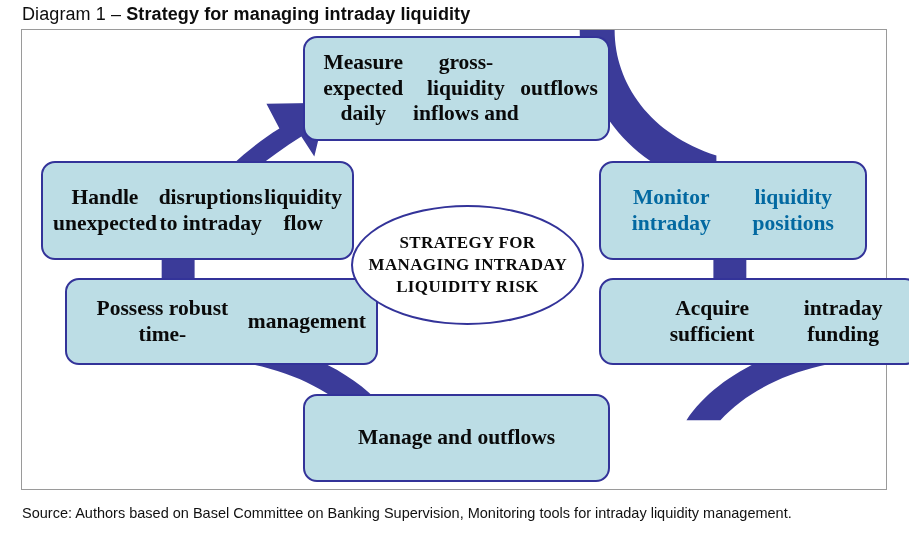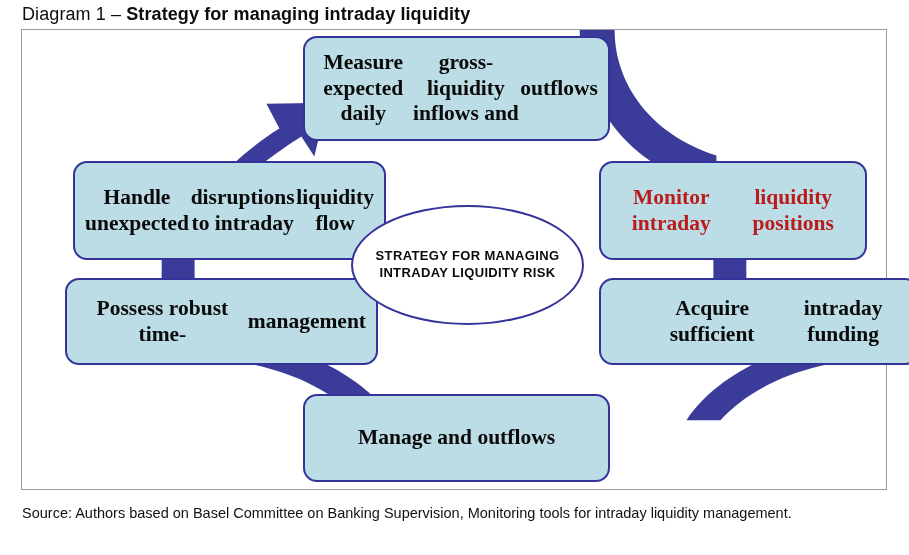--- a/index.html
+++ b/index.html
@@ -66,23 +66,23 @@
     left:329px;top:175px;width:233px;height:120px;
     border:2.4px solid #333399;
     border-radius:50%;
     background:#ffffff;
     display:flex;align-items:center;justify-content:center;
     text-align:center;
     z-index:4;
     box-sizing:border-box;
   }
   .hub-text{
-    font-family:Liberation Sans, sans-serif;
+    font-family:Liberation Serif, serif;
     font-weight:700;
-    font-size:13px;
+    font-size:17px;
     line-height:1.30;
     letter-spacing:.35px;
     color:#0a0a0a;
   }
 
   
   .source{
     position:absolute;left:22px;top:503px;width:860px;
     font-size:14.5px;line-height:1.42;color:#111;
   }
@@ -133,40 +133,40 @@
 
         <rect x="140" y="224" width="33" height="32" fill="#3b3b99"></rect>
       </svg>
 
       <div class="node" id="node-top" style="background: rgb(188, 221, 229); border-color: rgb(51, 51, 153); color: rgb(10, 10, 10);">
         <span>Measure expected daily</span>
         <span>gross-liquidity inflows and</span>
         <span>outflows</span>
       </div>
 
-      <div class="node" id="node-right-1" style="background: rgb(188, 221, 229); border-color: rgb(51, 51, 153); color: #b91c1c;">
+      <div class="node" id="node-right-1" style="background: rgb(188, 221, 229); border-color: rgb(51, 51, 153); color: #0369a1;">
         <span>Monitor intraday</span>
         <span>liquidity positions</span>
       </div>
 
       <div class="node" id="node-right-2" style="background: rgb(188, 221, 229); border-color: rgb(51, 51, 153); color: rgb(10, 10, 10);">
         <span>Acquire sufficient</span>
         <span>intraday funding</span>
       </div>
 
       <div class="node" id="node-bottom" style="background: rgb(188, 221, 229); border-color: rgb(51, 51, 153); color: rgb(10, 10, 10);">
         <span>Manage and outflows</span>
       </div>
 
       <div class="node" id="node-left-2" style="background: rgb(188, 221, 229); border-color: rgb(51, 51, 153); color: rgb(10, 10, 10); margin-left: 24px;">
         <span>Possess robust time-</span>
         <span>management</span>
       </div>
 
-      <div class="node" id="node-left-1" style="background: rgb(188, 221, 229); border-color: rgb(51, 51, 153); color: rgb(10, 10, 10); margin-left: 32px;">
+      <div class="node" id="node-left-1" style="background: rgb(188, 221, 229); border-color: rgb(51, 51, 153); color: rgb(10, 10, 10);">
         <span>Handle unexpected</span>
         <span>disruptions to intraday</span>
         <span>liquidity flow</span>
       </div>
 
       <div class="hub" style="background: rgb(255, 255, 255); border-color: rgb(51, 51, 153);">
         <div class="hub-text">
           <span>STRATEGY FOR</span>
           <span>MANAGING</span>
           <span>INTRADAY</span>

